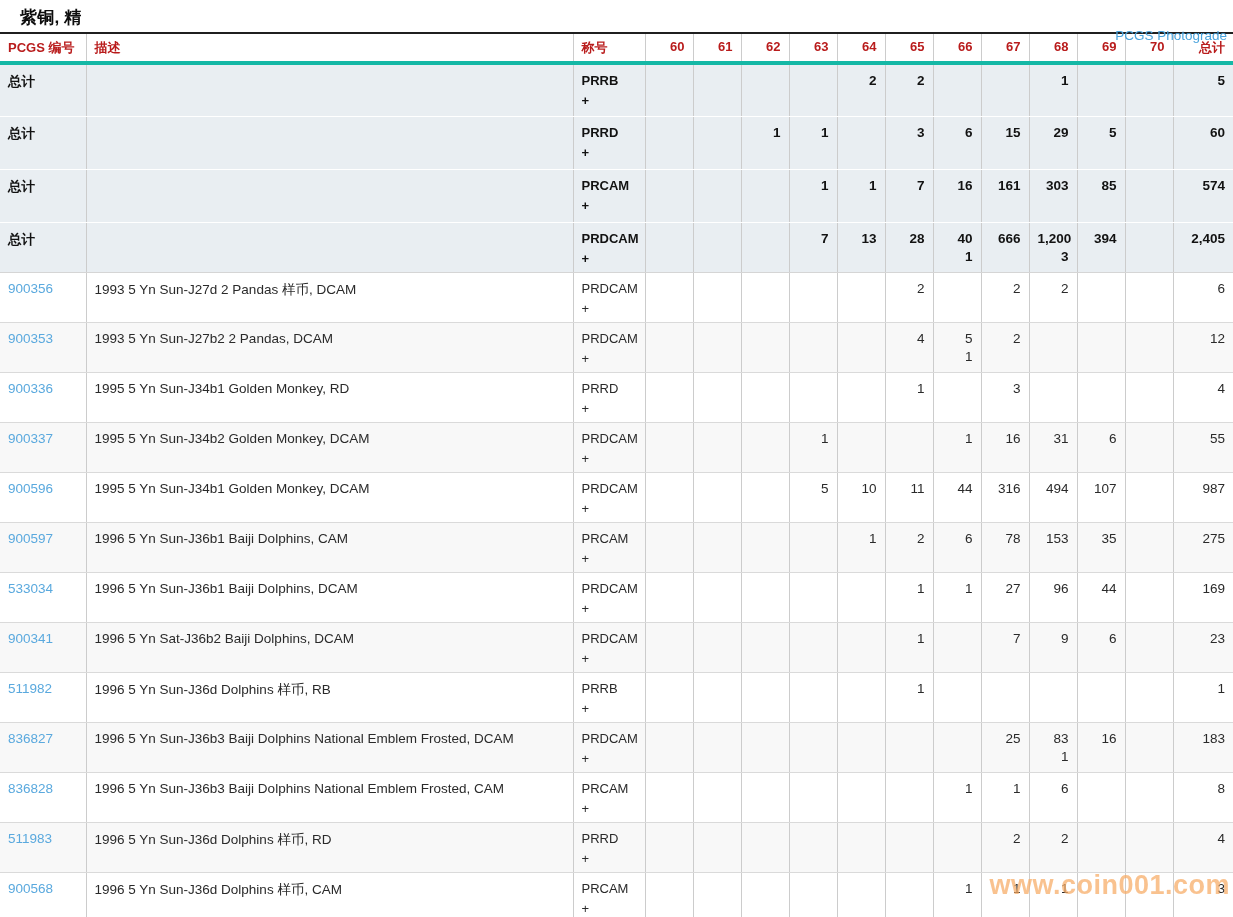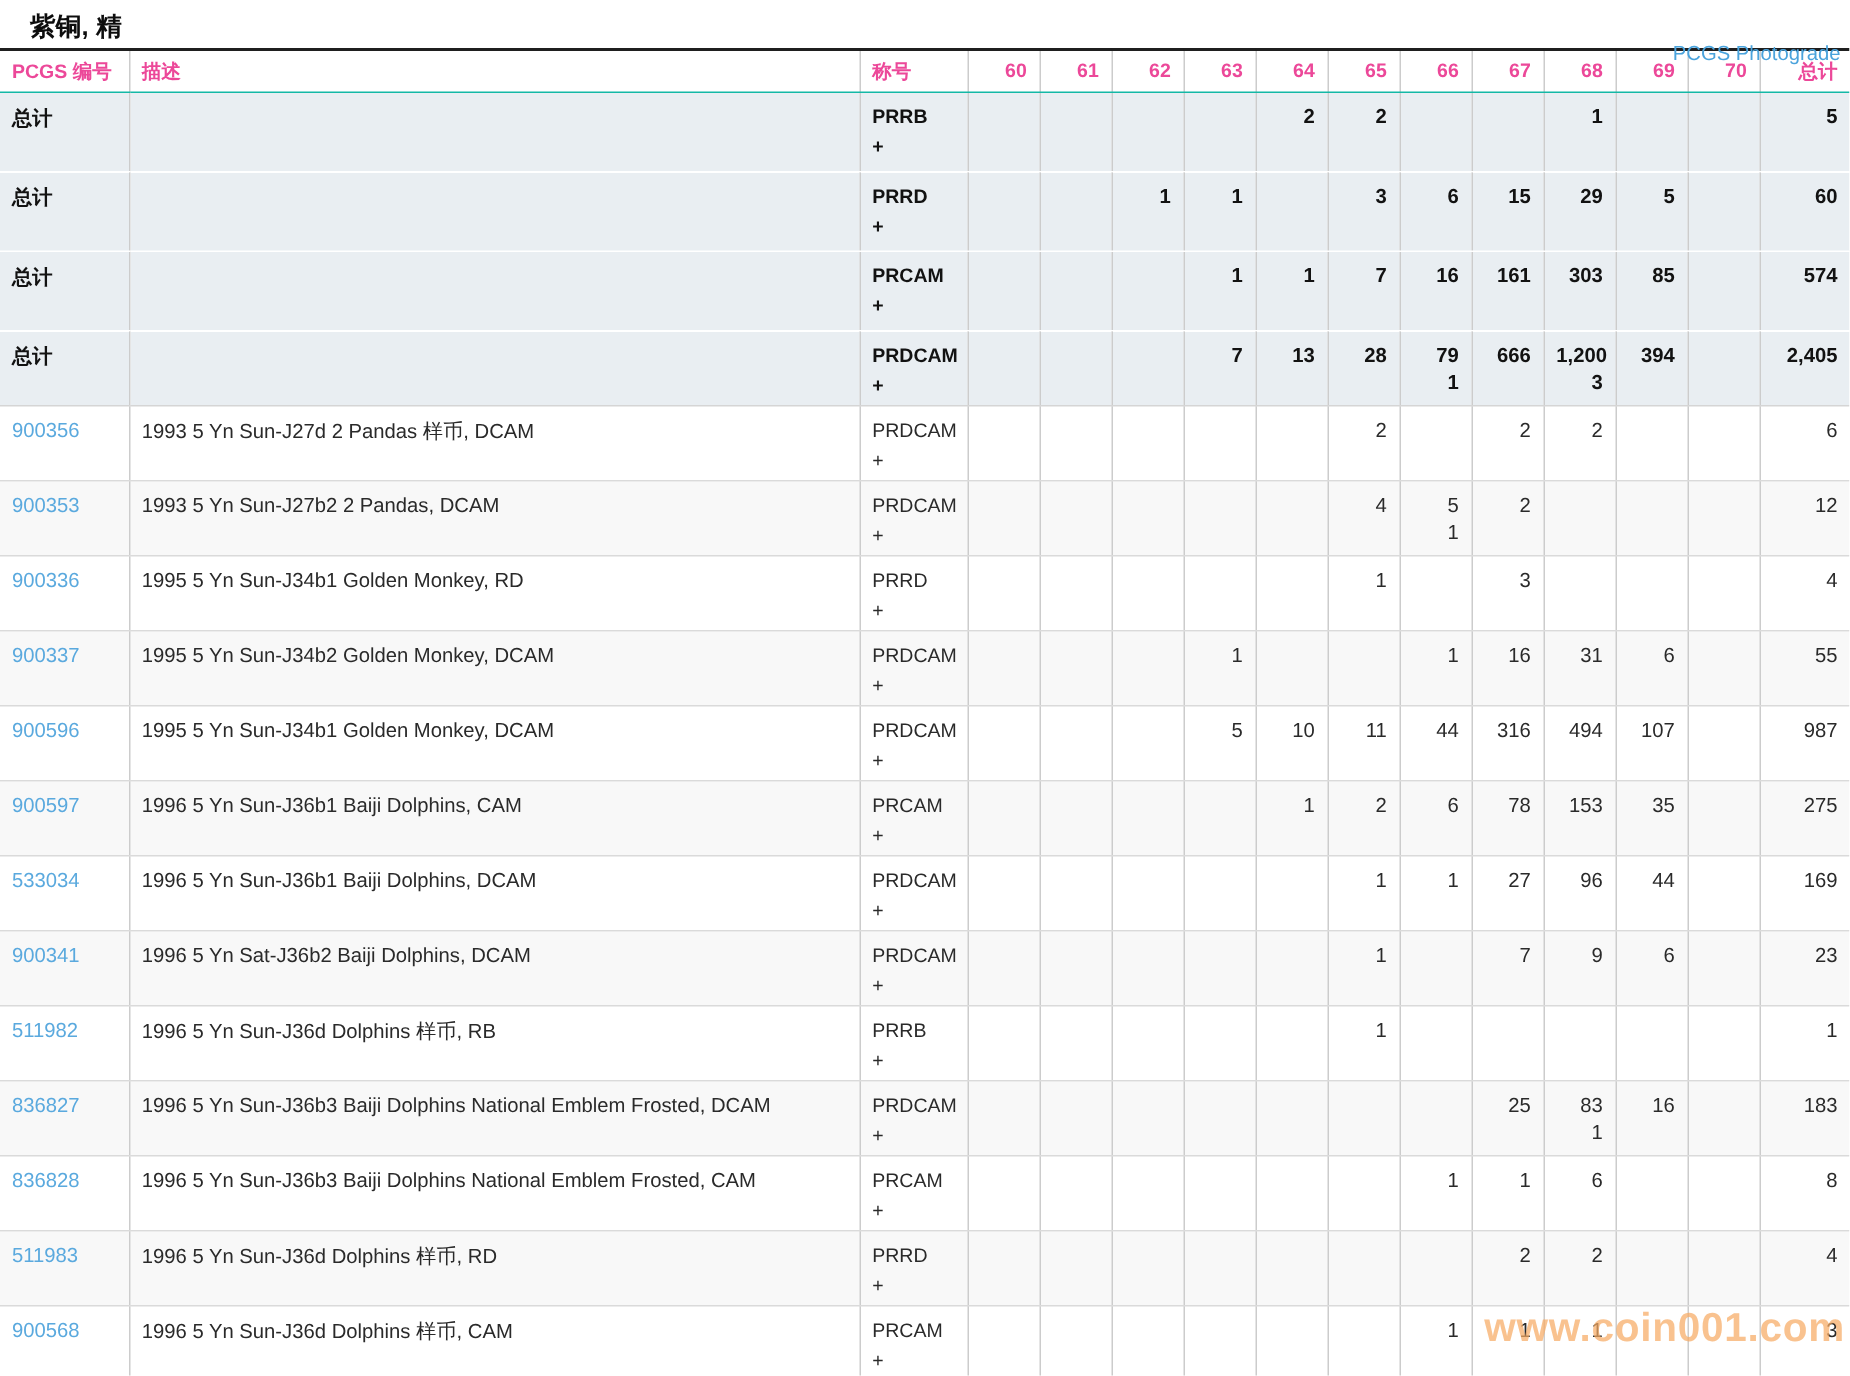--- a/index.html
+++ b/index.html
@@ -23,22 +23,22 @@
   th, td {
     border-right: 1px solid #cccccc;
     vertical-align: top;
     font-size: 13.5px;
     overflow: hidden;
     white-space: nowrap;
   }
   th:last-child, td:last-child { border-right: none; }
   thead th {
     height: 26px; padding: 5px 8px 4px 8px;
-    font-weight: 700; color: #ec4899; text-align: left;
-    border-bottom: 1px solid #14b8a6; font-size: 13px;
+    font-weight: 700; color: #b91c1c; text-align: left;
+    border-bottom: 4px solid #14b8a6; font-size: 13px;
   }
   thead th.num { text-align: right; }
   td { padding: 8px 8px 4px 8px; border-bottom: 1px solid #dadada; }
   tr.r-total { background: #e9eef2; }
   tr.r-total td { height: 53px; border-bottom: 1px solid #ffffff; font-weight: 700; color: #121212; }
   tr.r-total.r-total-last td { height: 50px; border-bottom: 1px solid #d5d5d5; }
   tr.r-data td { height: 50px; color: #2a2a2a; }
   tr.r-data.alt { background: #f8f8f8; }
   td.c-num { font-weight: 700; }
   .pcgs-link { color: #5aa9de; text-decoration: none; font-weight: 400; cursor: pointer; }
@@ -166,21 +166,21 @@
           <div>PRDCAM</div>
           <div class="desig-plus">+</div>
         </td>
         <td class="c-grade"></td>
         <td class="c-grade"></td>
         <td class="c-grade"></td>
         <td class="c-grade">7</td>
         <td class="c-grade">13</td>
         <td class="c-grade">28</td>
         <td class="c-grade">
-          <div>79</div>
+          <div>40</div>
           <div class="g2">1</div>
         </td>
         <td class="c-grade">666</td>
         <td class="c-grade">
           <div>1,200</div>
           <div class="g2">3</div>
         </td>
         <td class="c-grade">394</td>
         <td class="c-grade"></td>
         <td class="c-total">2,405</td>

